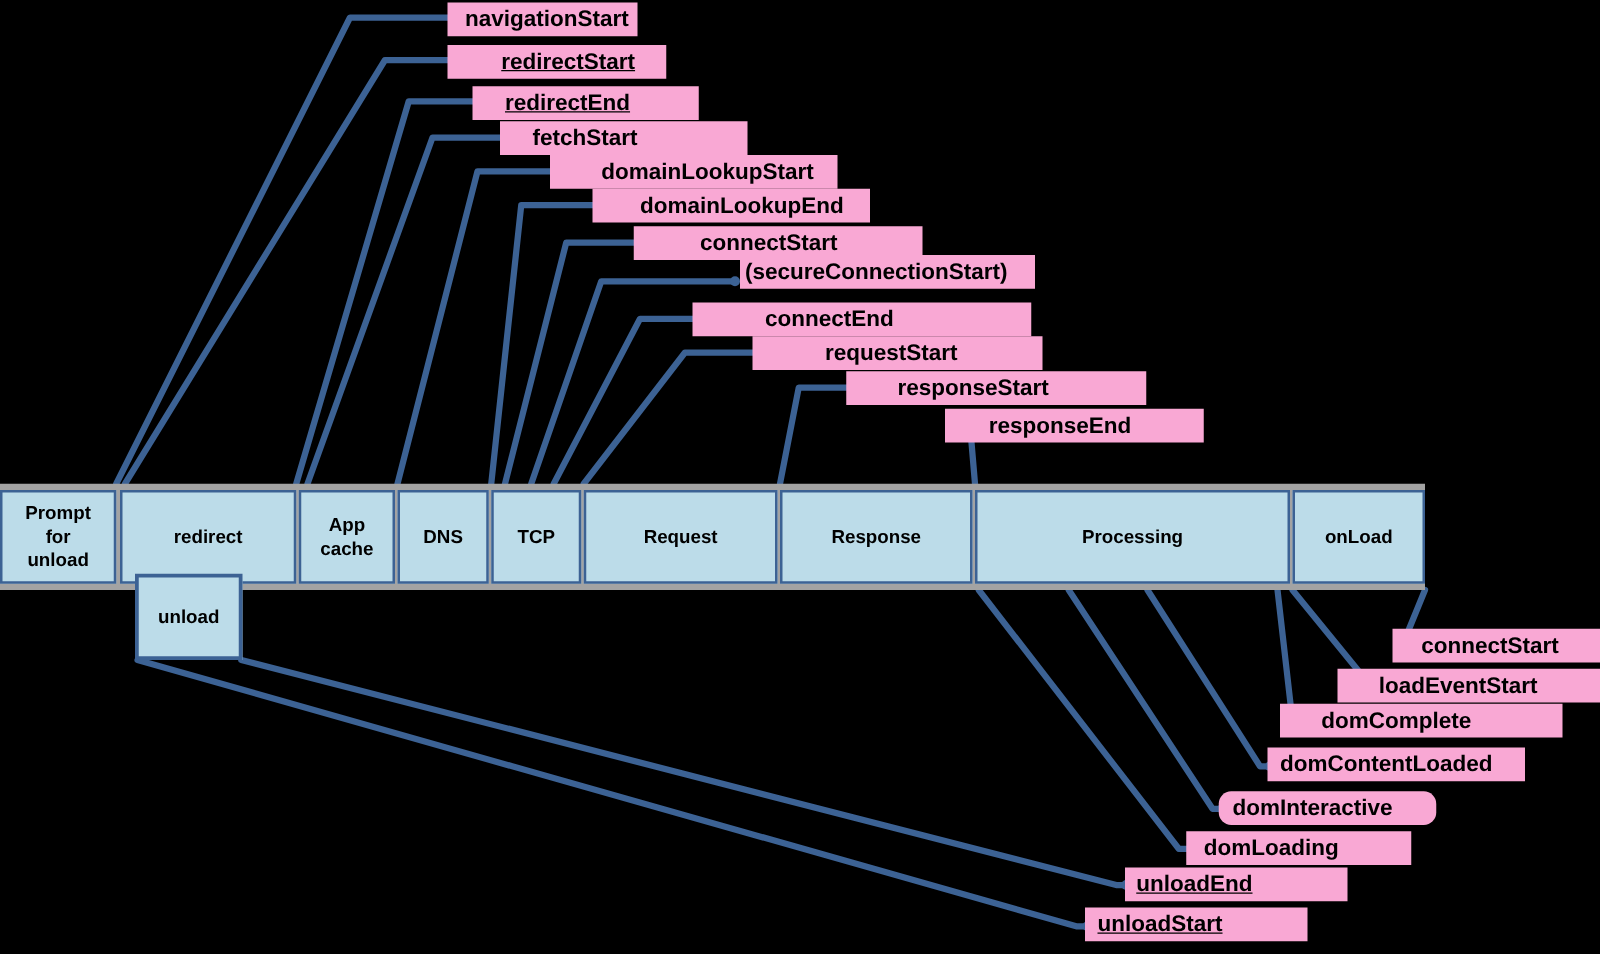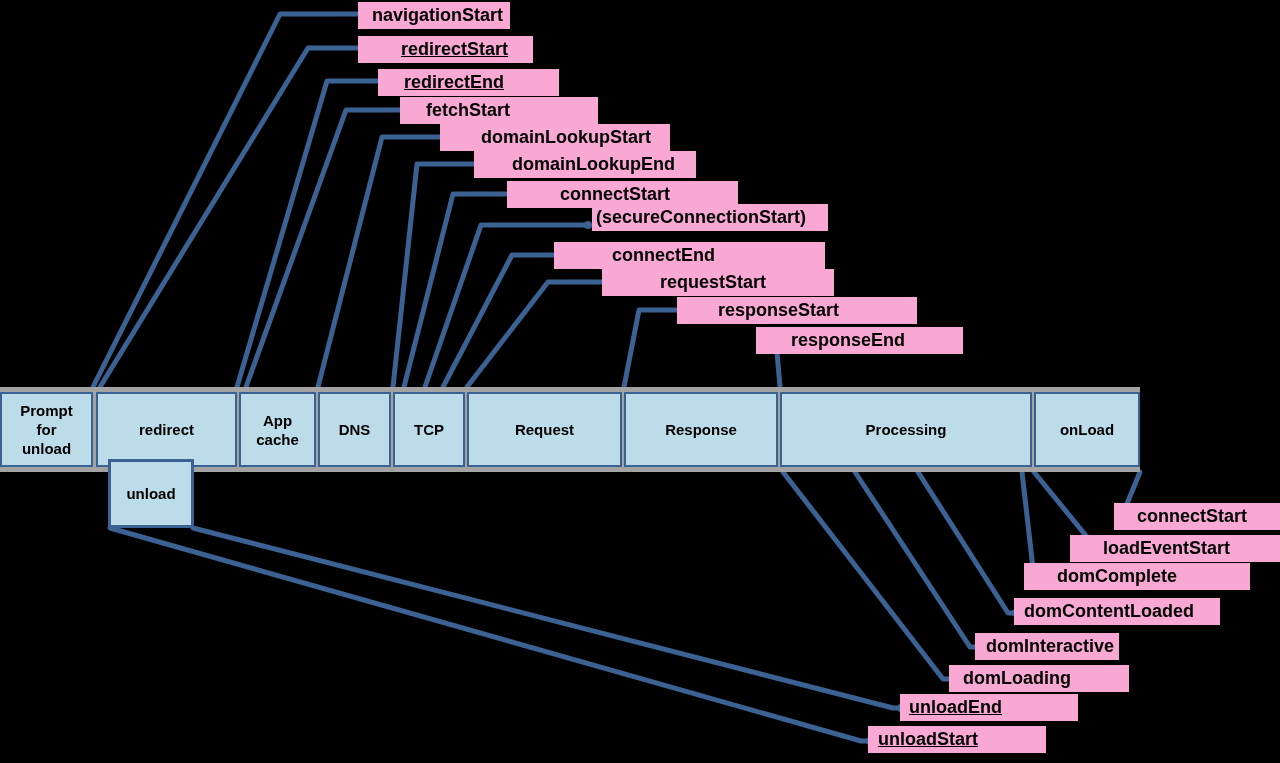--- a/index.html
+++ b/index.html
@@ -145,21 +145,21 @@
     </div>
     <div class="chip" style="left: 1070px; top: 535px; width: 250px;">
       <span class="txt" style="left: 33px;">loadEventStart</span>
     </div>
     <div class="chip" style="left: 1024px; top: 563px; width: 226px;">
       <span class="txt" style="left: 33px;">domComplete</span>
     </div>
     <div class="chip" style="left: 1014px; top: 598px; width: 206px;">
       <span class="txt" style="left: 10px;">domContentLoaded</span>
     </div>
-    <div class="chip" style="left: 975px; top: 633px; width: 144px;">
+    <div class="chip" style="left: 975px; top: 633px; width: 174px; border-radius: 10px;">
       <span class="txt" style="left: 11px;">domInteractive</span>
     </div>
     <div class="chip" style="left: 949px; top: 665px; width: 180px;">
       <span class="txt" style="left: 14px;">domLoading</span>
     </div>
     <div class="chip u" style="left: 900px; top: 694px; width: 178px; padding-left: 32px;">
       <span class="txt" style="left: 9px;">unloadEnd</span>
     </div>
     <div class="chip u" style="left: 868px; top: 726px; width: 178px;">
       <span class="txt" style="left: 10px;">unloadStart</span>

